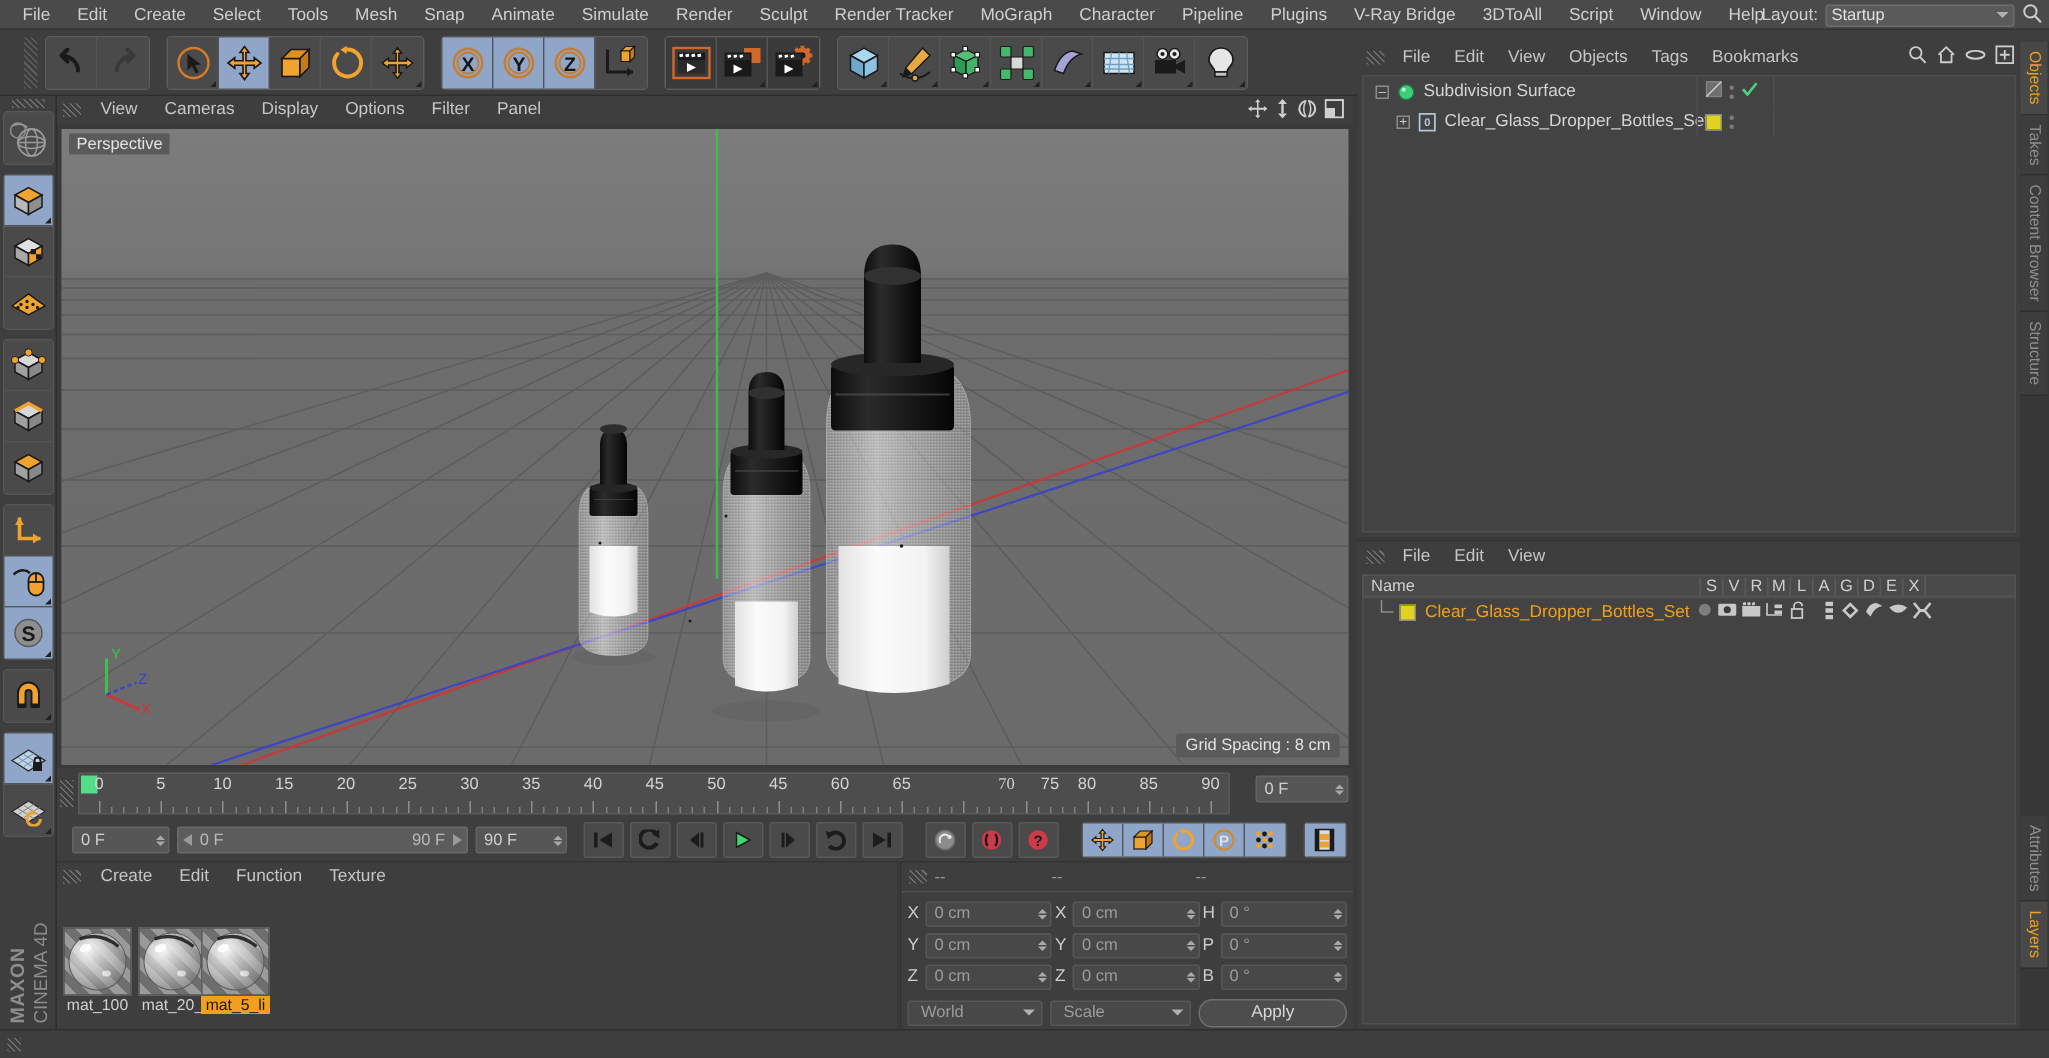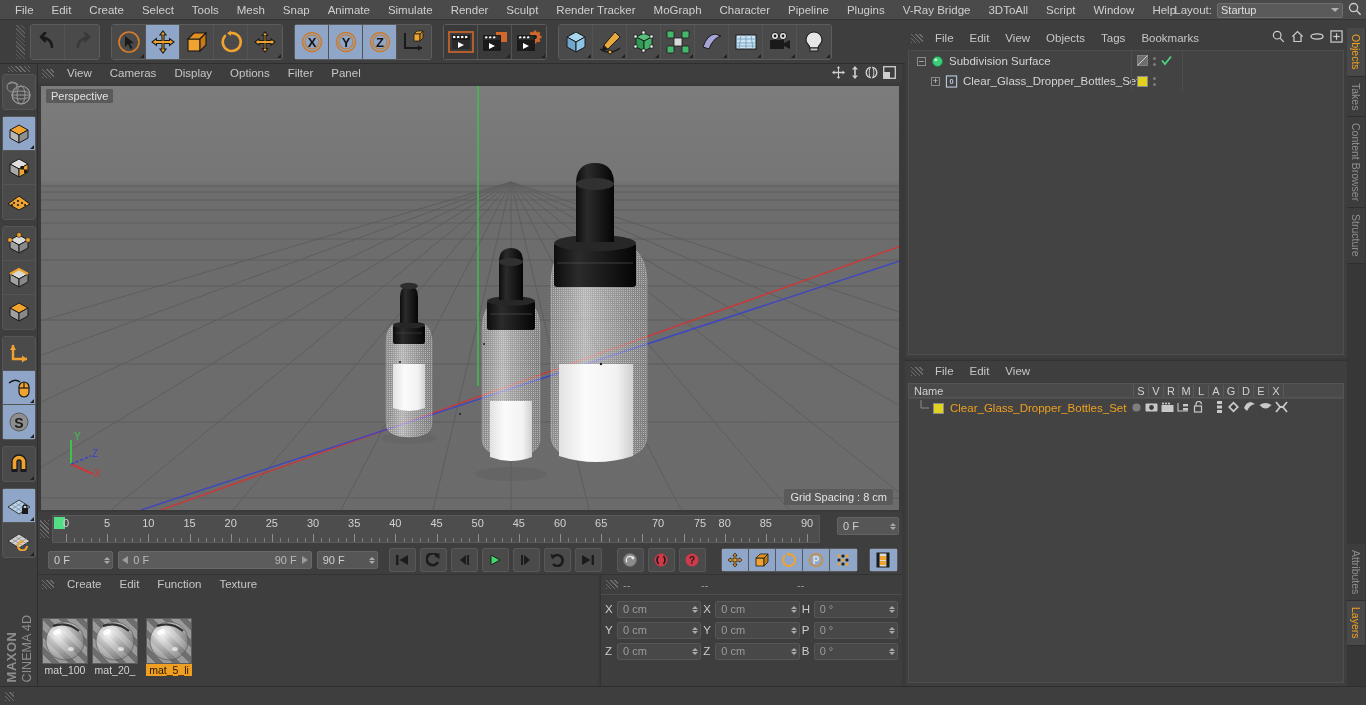--- a/index.html
+++ b/index.html
@@ -759,21 +759,21 @@
         <div class="tlab" style="left: 177.667px;">20</div>
         <div class="tlab" style="left: 218.833px;">25</div>
         <div class="tlab" style="left: 260px;">30</div>
         <div class="tlab" style="left: 301.167px;">35</div>
         <div class="tlab" style="left: 342.333px;">40</div>
         <div class="tlab" style="left: 383.5px;">45</div>
         <div class="tlab" style="left: 424.667px;">50</div>
         <div class="tlab" style="left: 465.833px;">45</div>
         <div class="tlab" style="left: 507px;">60</div>
         <div class="tlab" style="left: 548.167px;">65</div>
-        <div class="tlab" style="left: 605px;">70</div>
+        <div class="tlab" style="left: 618px; font-family: Liberation Serif, serif;">70</div>
         <div class="tlab" style="left: 647px;">75</div>
         <div class="tlab" style="left: 671.667px;">80</div>
         <div class="tlab" style="left: 712.833px;">85</div>
         <div class="tlab" style="left: 754px;">90</div>
       </div>
     <div id="ruler-ticks">
         <div class="tick" style="left: 13px; height: 8px;"></div>
         <div class="tick" style="left: 54.1667px; height: 8px;"></div>
         <div class="tick" style="left: 95.3333px; height: 8px;"></div>
         <div class="tick" style="left: 136.5px; height: 8px;"></div>
@@ -1067,21 +1067,21 @@
               </radialGradient>
             </defs>
             <circle cx="22" cy="22" r="19" fill="url(#sg1)" stroke="#5a5a5a" stroke-width=".7"></circle>
             <ellipse cx="14" cy="13" rx="4" ry="2.6" fill="#ffffff" opacity=".85" transform="rotate(-25 14 13)"></ellipse>
             <path d="M10 7 Q24 2 36 12" fill="none" stroke="#202020" stroke-width="2.2" opacity=".9"></path>
             <ellipse cx="28" cy="30" rx="3" ry="2" fill="#ffffff" opacity=".6"></ellipse>
           </svg>
         </div>
         <div class="matname">mat_20_</div>
       </div>
-      <div class="matitem" style="left: 108px;">
+      <div class="matitem" style="left: 96px;">
         <div class="matthumb">
           <svg width="44" height="44" viewBox="0 0 44 44" style="position:absolute;left:0;top:0">
             <defs>
               <radialGradient id="sg2" cx="0.34" cy="0.3" r="0.85">
                 <stop offset="0" stop-color="#ffffff" stop-opacity=".95"></stop>
                 <stop offset="0.55" stop-color="#d8d8d8" stop-opacity=".5"></stop>
                 <stop offset="1" stop-color="#6a6a6a" stop-opacity=".45"></stop>
               </radialGradient>
             </defs>
             <circle cx="22" cy="22" r="19" fill="url(#sg2)" stroke="#5a5a5a" stroke-width=".7"></circle>
@@ -1175,20 +1175,31 @@
         <span class="clbl">B</span>
         <div class="cfield">
           <span>0 °</span>
           <span class="spin">
             <i class="u"></i>
             <i class="d"></i>
           </span>
         </div>
       </div>
     </div>
+  <div class="crow" style="margin-top:4px;gap:5px;">
+    <div class="cdrop" style="width:90px;">
+      <span>World</span>
+      <span class="tri-d"></span>
+    </div>
+    <div class="cdrop" style="width:94px;">
+      <span>Scale</span>
+      <span class="tri-d"></span>
+    </div>
+    <div id="applybtn">Apply</div>
+  </div>
 </div>
 
 <div id="objwrap">
   <div id="objmenu">
     <span style="display:inline-block;width:12px;height:9px;margin:0 4px 0 6px;background-image:repeating-linear-gradient(45deg,#6d6d6d 0 1px,transparent 1px 3px);"></span>
     <div id="objmenu-items" style="display:flex;">
         <div class="vmi">File</div>
         <div class="vmi">Edit</div>
         <div class="vmi">View</div>
         <div class="vmi">Objects</div>

